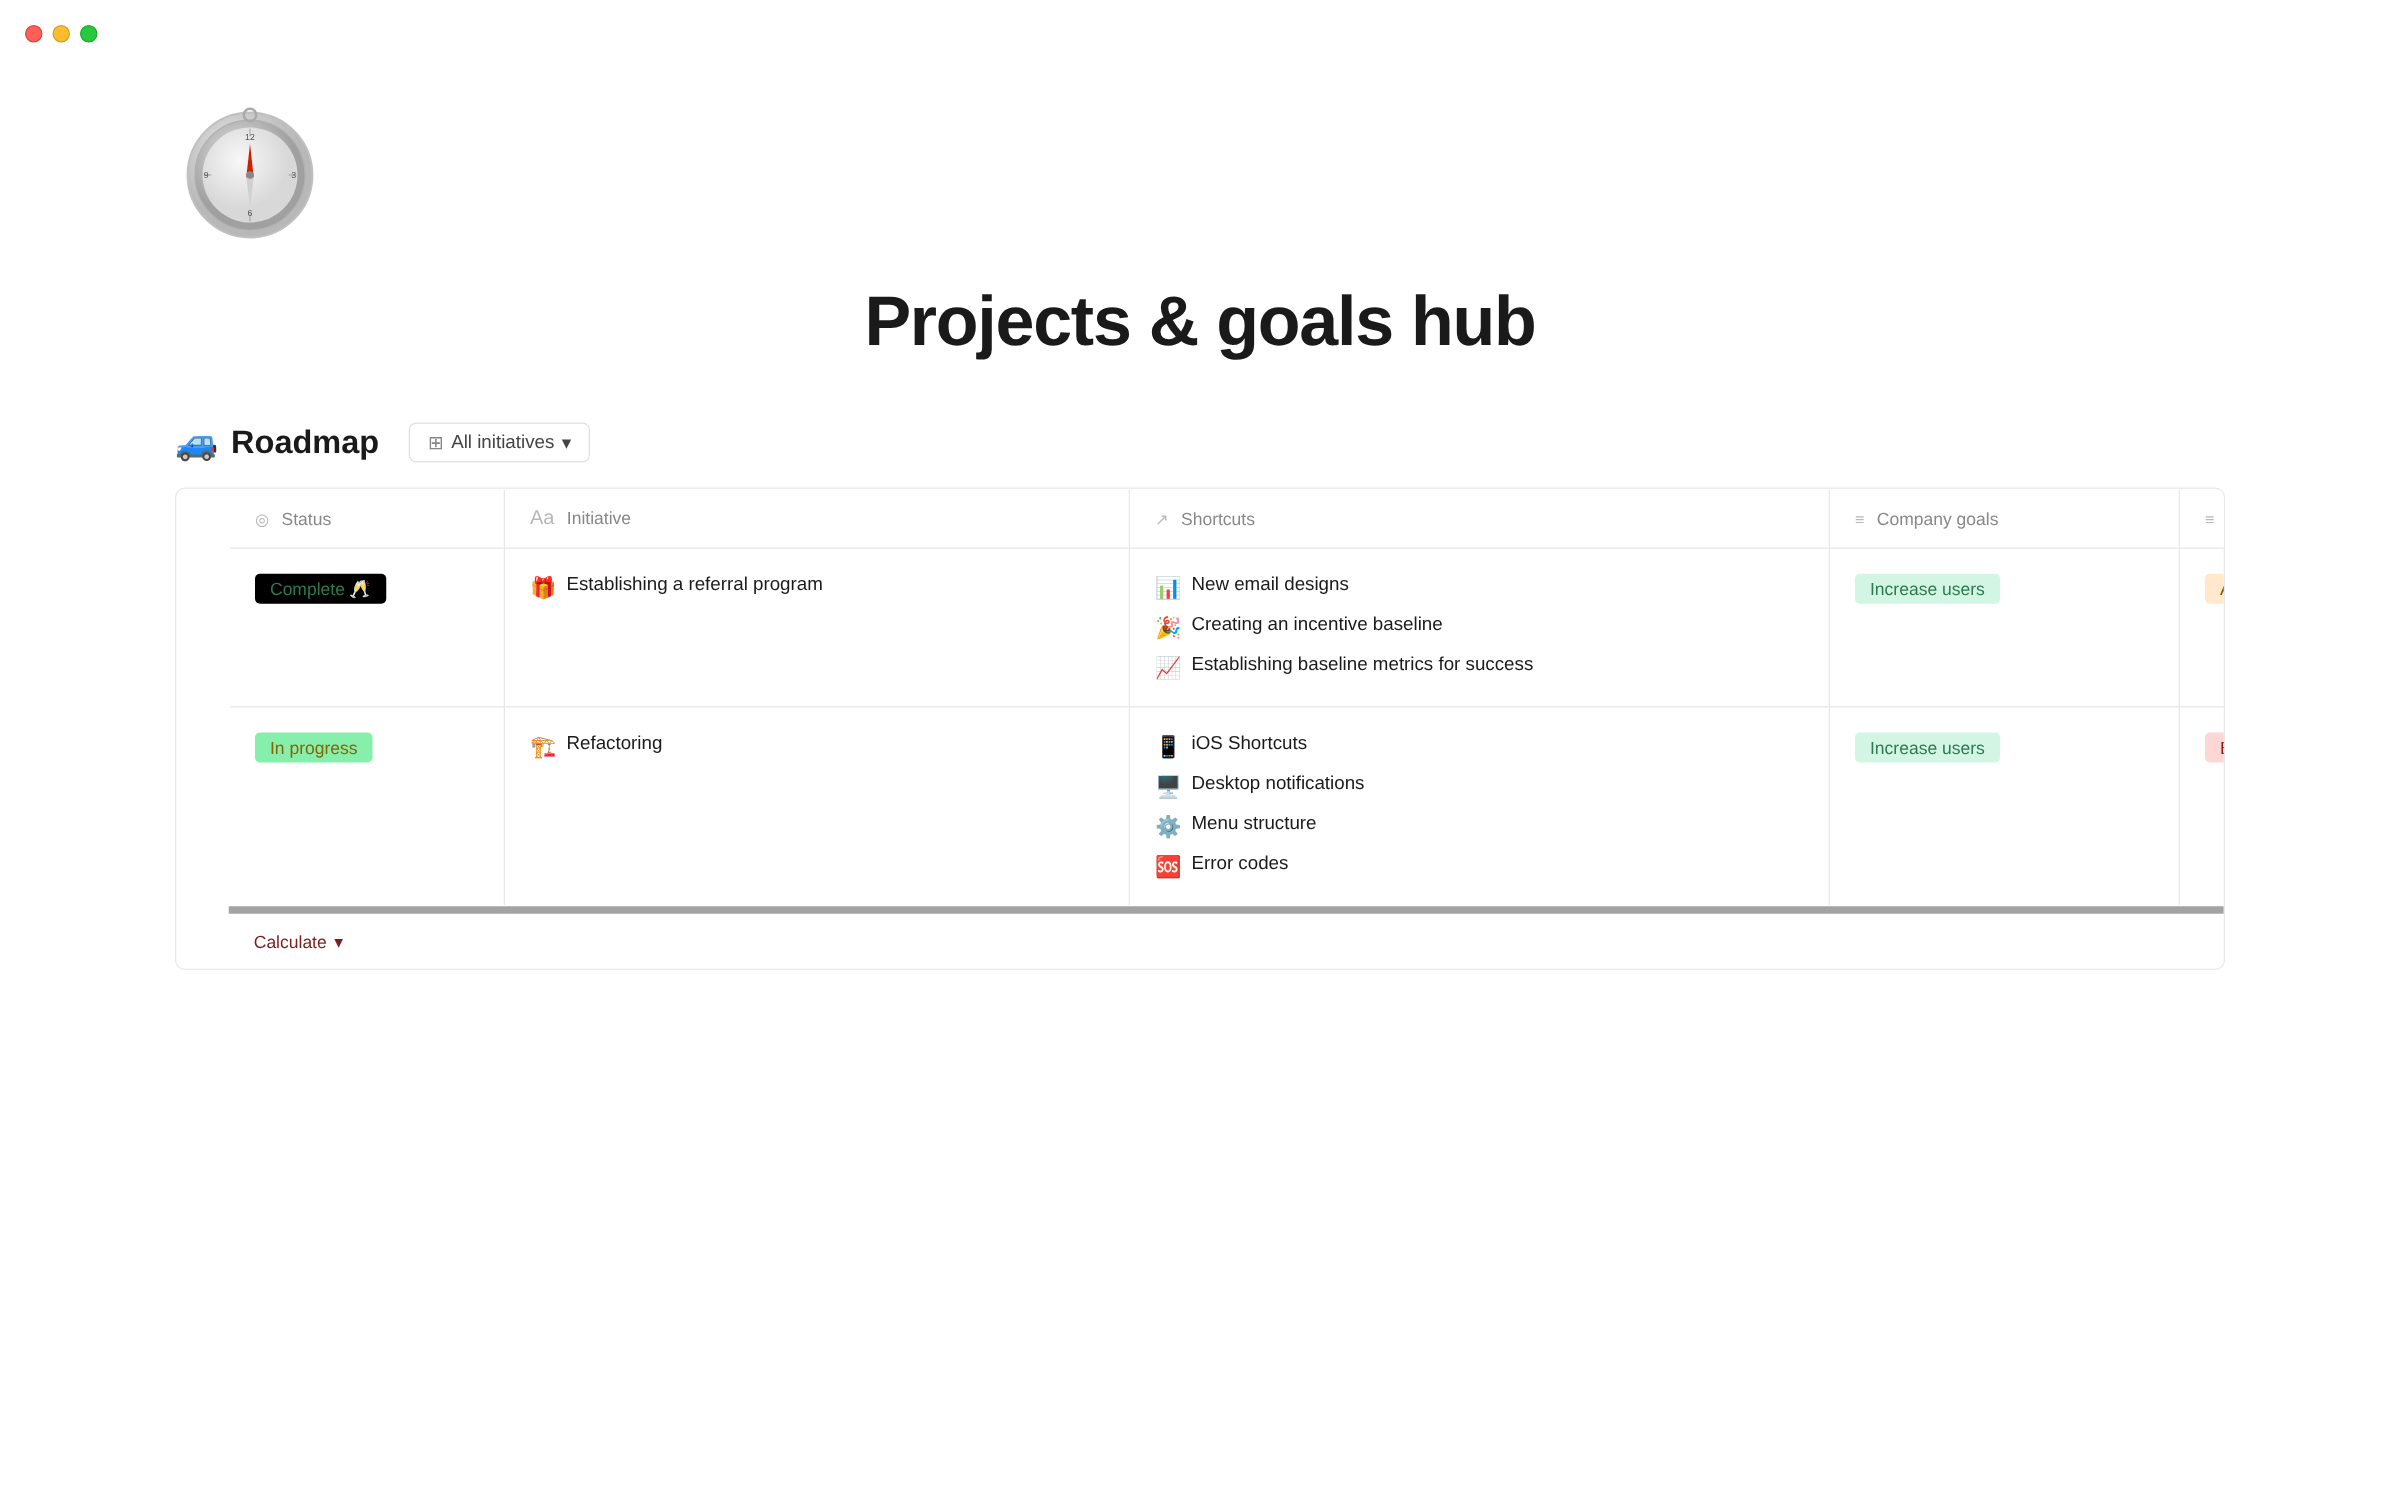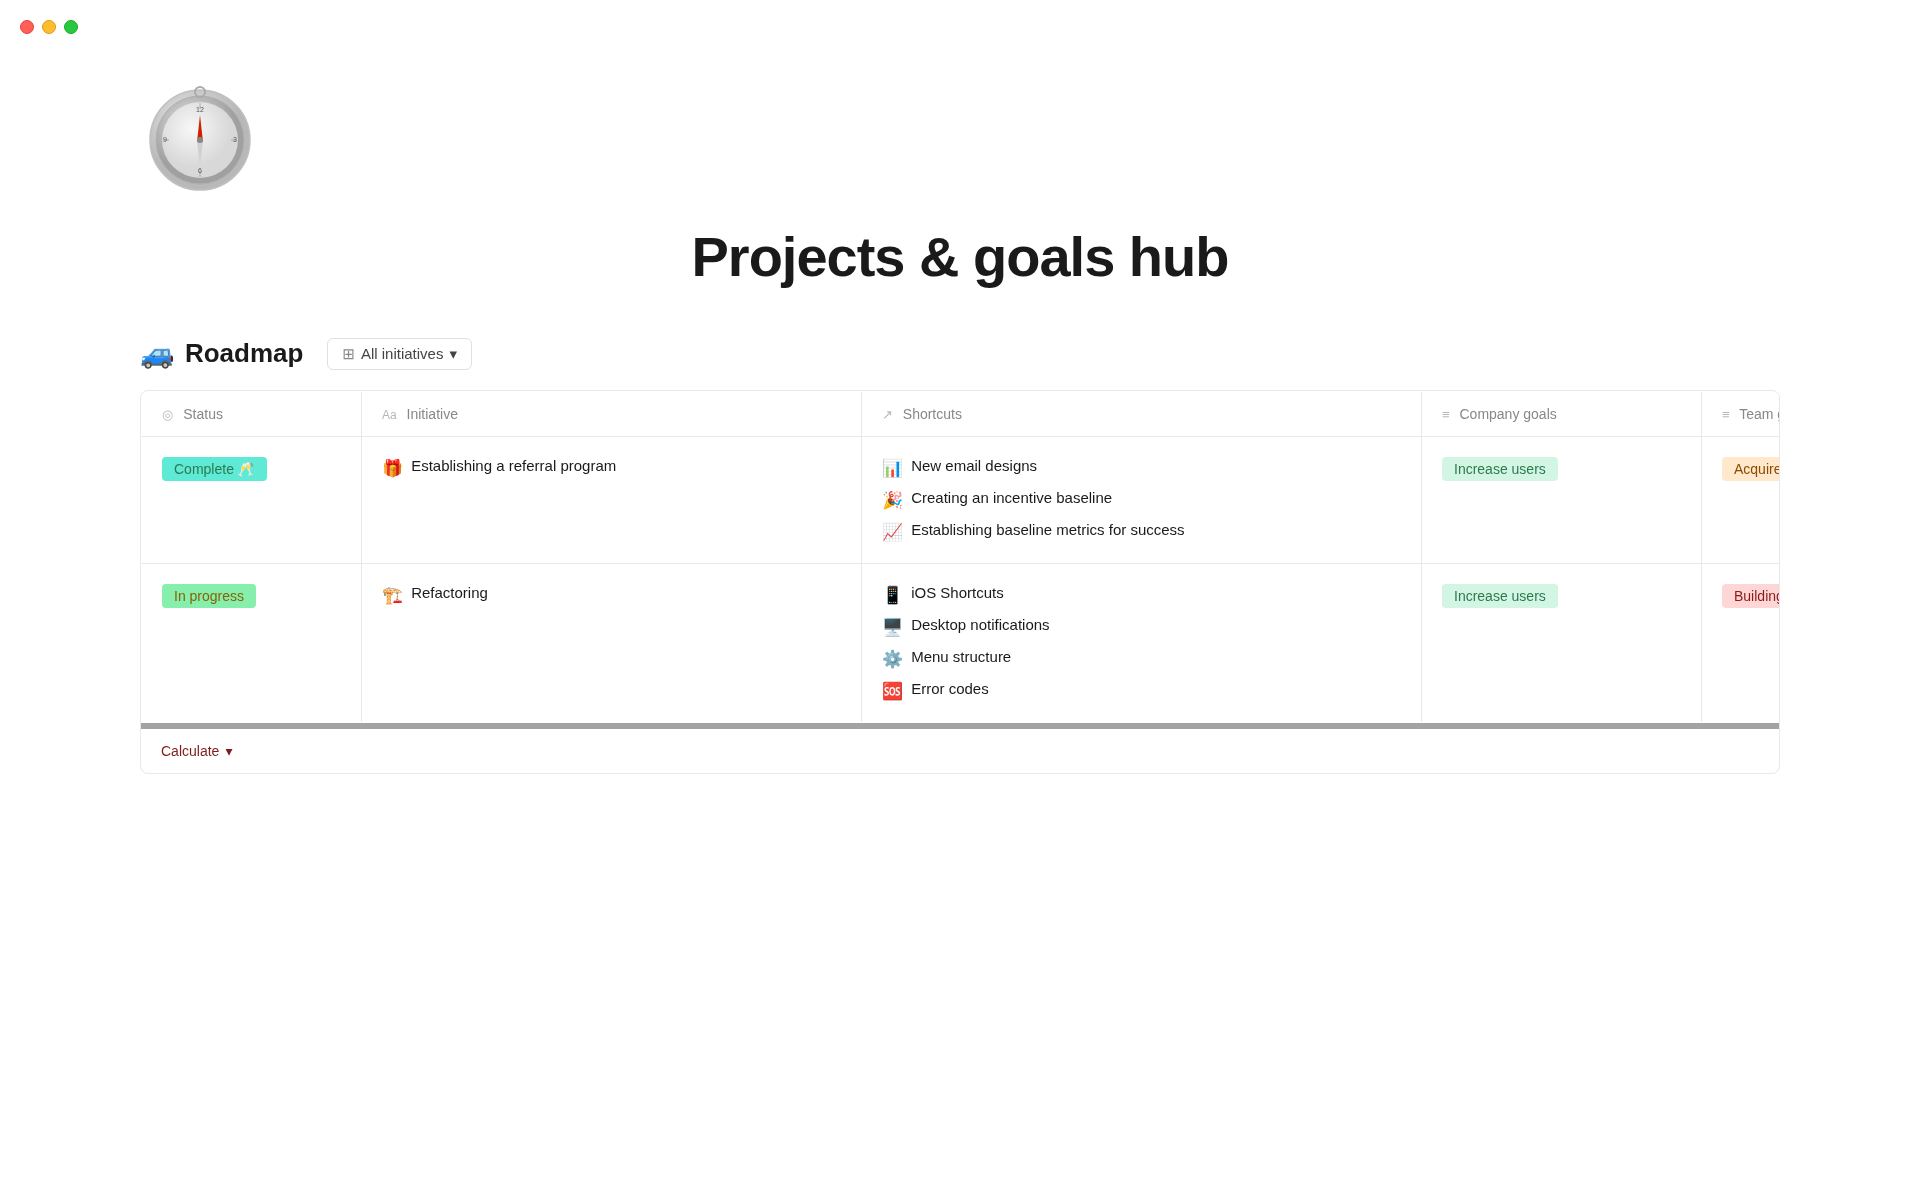--- a/index.html
+++ b/index.html
@@ -158,21 +158,21 @@
     
     .badge {
       display: inline-block;
       padding: 4px 12px;
       border-radius: 4px;
       font-size: 14px;
       font-weight: 500;
     }
 
     .badge-complete {
-      background: #5eead4;
+      background: #000000;
       color: #2d7a50;
     }
 
     .badge-in-progress {
       background: #86efac;
       color: #856404;
     }
 
     .badge-increase-users {
       background: #d3f5e3;
@@ -302,30 +302,30 @@
       <span class="roadmap-emoji">🚙</span>
       <span>Roadmap</span>
     </div>
     <button class="all-initiatives-btn">
       <span class="table-icon">⊞</span>
       <span>All initiatives</span>
       <span>▾</span>
     </button>
   </div>
 
-  <div style="overflow: hidden; border: 1px solid #e8e8e8; border-radius: 8px;">
+  <div style="overflow: hidden; border: 1px solid #e8e8e8; border-radius: 8px; padding-left: 42px;">
     <table class="data-table">
       <thead>
         <tr>
           <th class="col-status">
             <span class="th-icon">◎</span>
             <span>Status</span>
           </th>
           <th class="col-initiative">
-            <span class="th-icon" style="font-family:sans-serif;font-size:12px;">Aa</span>
+            <span class="th-icon" style="font-family:sans-serif;font-size:16px;">Aa</span>
             <span>Initiative</span>
           </th>
           <th class="col-projects">
             <span class="th-icon">↗</span>
             <span>Shortcuts</span>
           </th>
           <th class="col-company-goals">
             <span class="th-icon">≡</span>
             <span>Company goals</span>
           </th>

